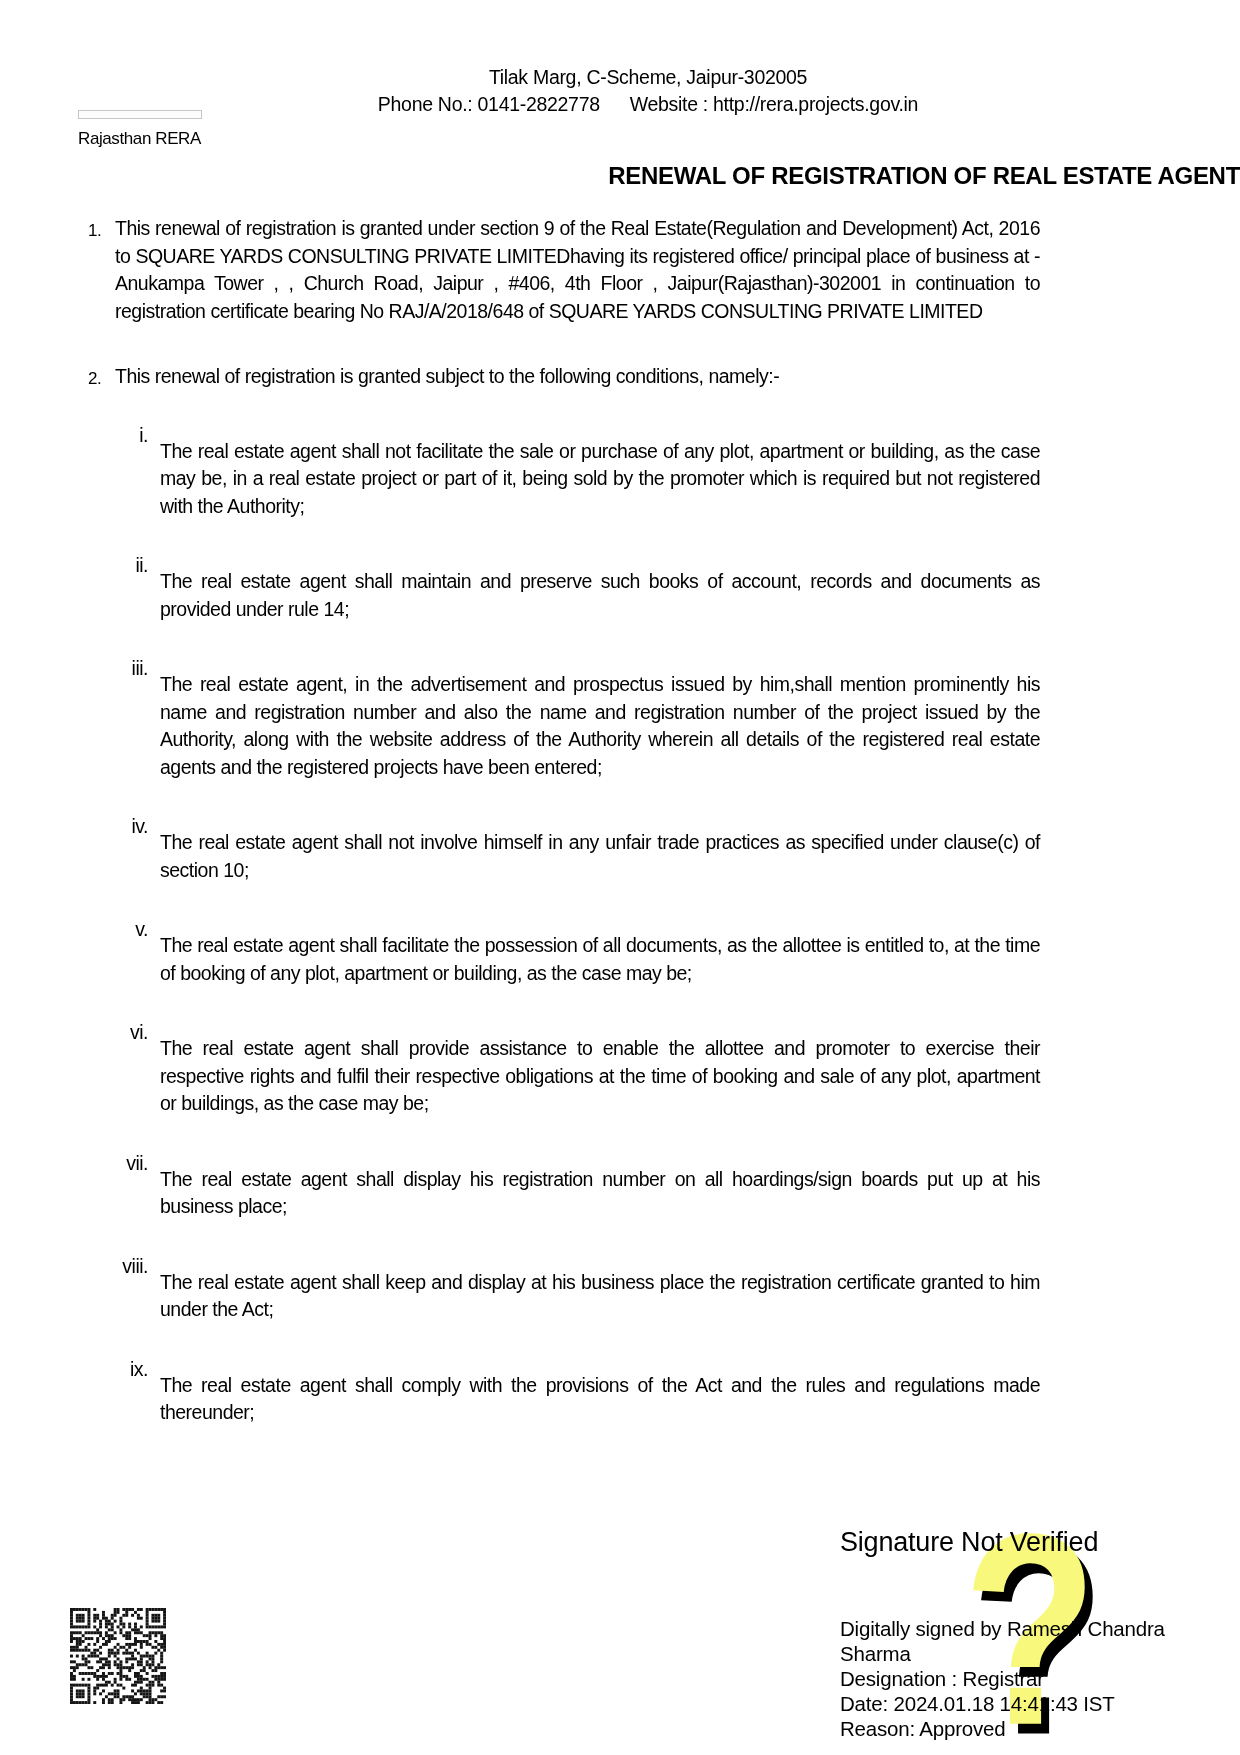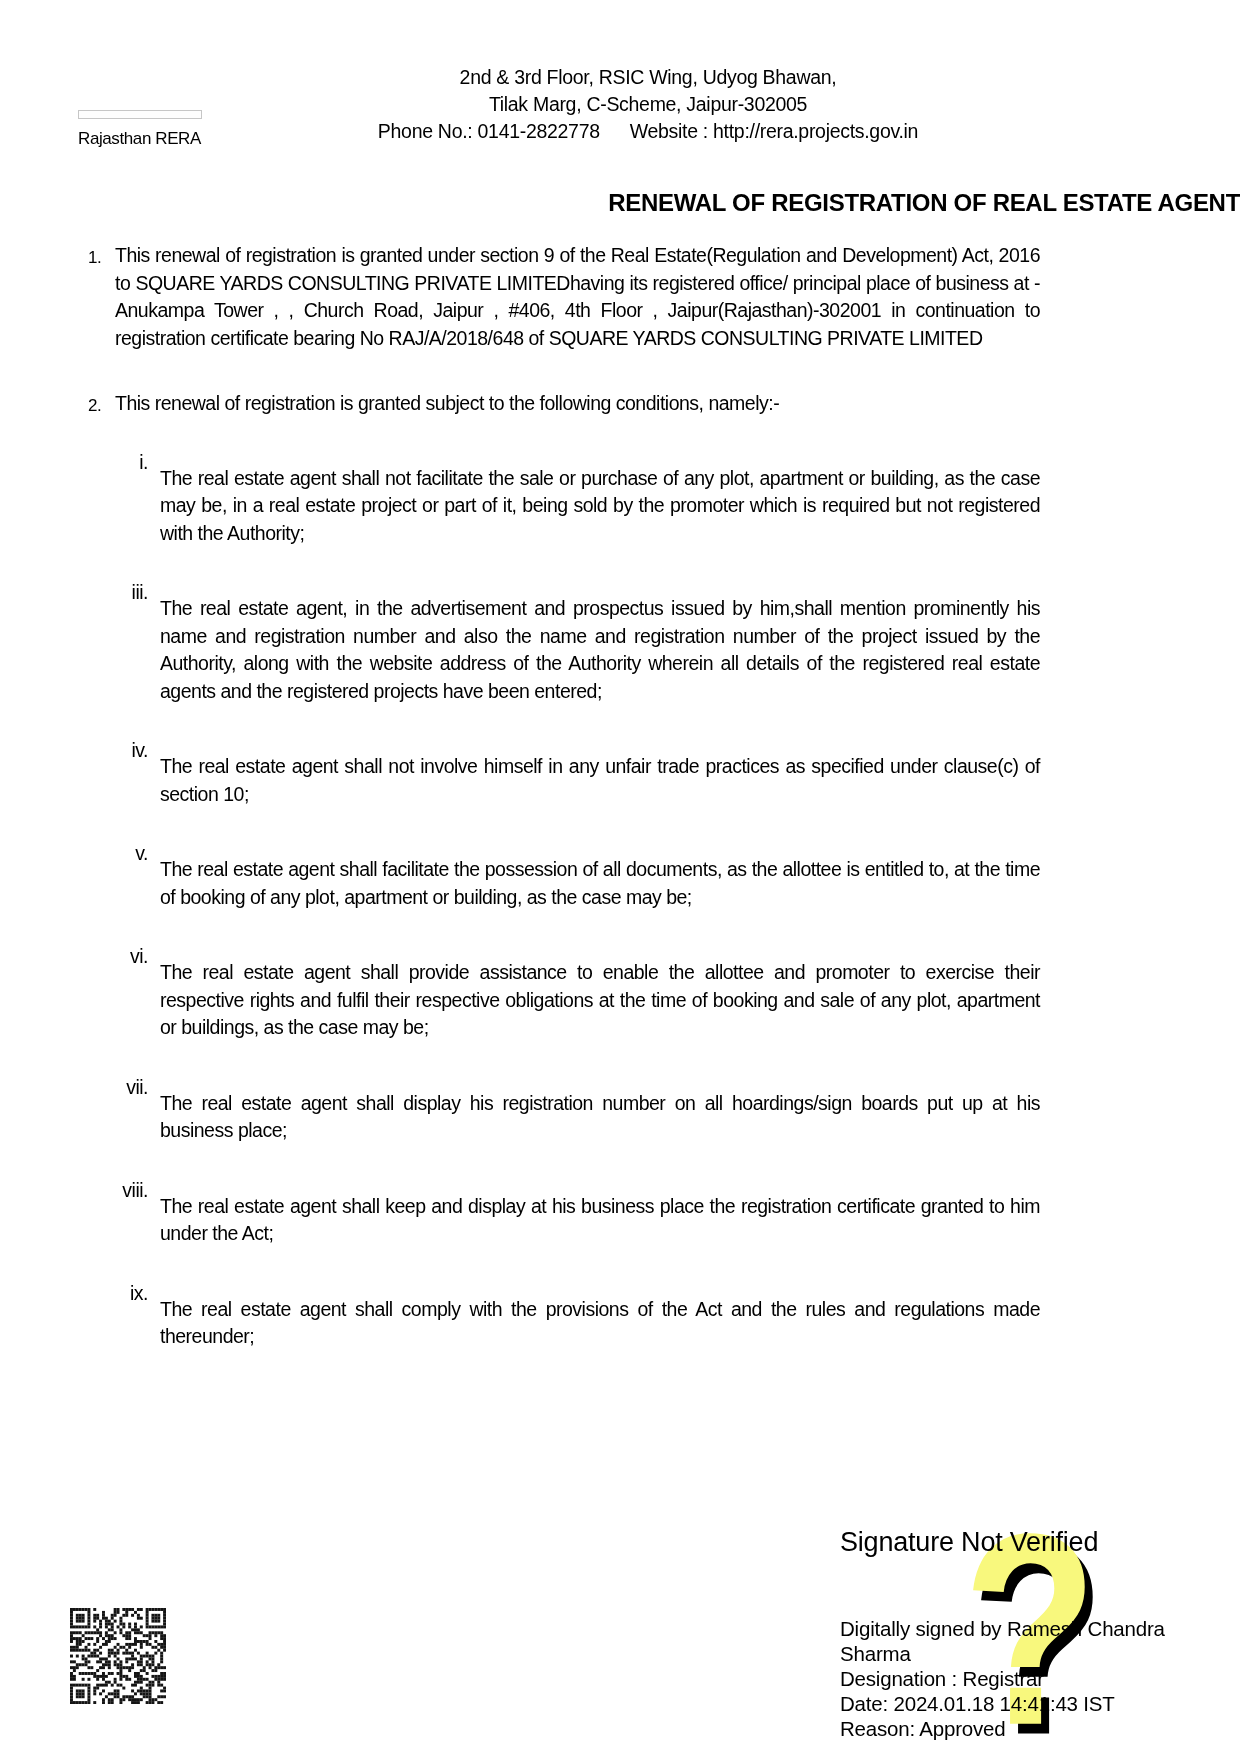--- a/index.html
+++ b/index.html
@@ -62,21 +62,20 @@
 <body>
 
 <div class="page">
 
   <div class="logo-block">
     <div class="logo-bar"></div>
     <div class="logo-label">Rajasthan RERA</div>
   </div>
 
   <div class="header-center">
-    <div class="addr-line">2nd &amp; 3rd Floor, RSIC Wing, Udyog Bhawan,</div>
     <div class="addr-line">Tilak Marg, C-Scheme, Jaipur-302005</div>
     <div class="phone-line">
       <span>Phone No.: 0141-2822778</span><span class="gap"></span><span>Website : http://rera.projects.gov.in</span>
     </div>
   </div>
 
   <div class="doc-heading">RENEWAL OF REGISTRATION OF REAL ESTATE AGENT</div>
 
   <div class="content">
 
@@ -87,20 +86,24 @@
 
     <div class="clause clause-2">
       <div class="clause-num">2.</div>
       <div class="clause-text">This renewal of registration is granted subject to the following conditions, namely:-</div>
     </div>
 
     <div class="conditions">
       <div class="cond">
         <div class="cond-num">i.</div>
         <div class="cond-text">The real estate agent shall not facilitate the sale or purchase of any plot, apartment or building, as the case may be, in a real estate project or part of it, being sold by the promoter which is required but not registered with the Authority;</div>
+      </div>
+      <div class="cond">
+        <div class="cond-num">ii.</div>
+        <div class="cond-text">The real estate agent shall maintain and preserve such books of account, records and documents as provided under rule 14;</div>
       </div>
       <div class="cond">
         <div class="cond-num">iii.</div>
         <div class="cond-text">The real estate agent, in the advertisement and prospectus issued by him,shall mention prominently his name and registration number and also the name and registration number of the project issued by the Authority, along with the website address of the Authority wherein all details of the registered real estate agents and the registered projects have been entered;</div>
       </div>
       <div class="cond">
         <div class="cond-num">iv.</div>
         <div class="cond-text">The real estate agent shall not involve himself in any unfair trade practices as specified under clause(c) of section 10;</div>
       </div>
       <div class="cond">

